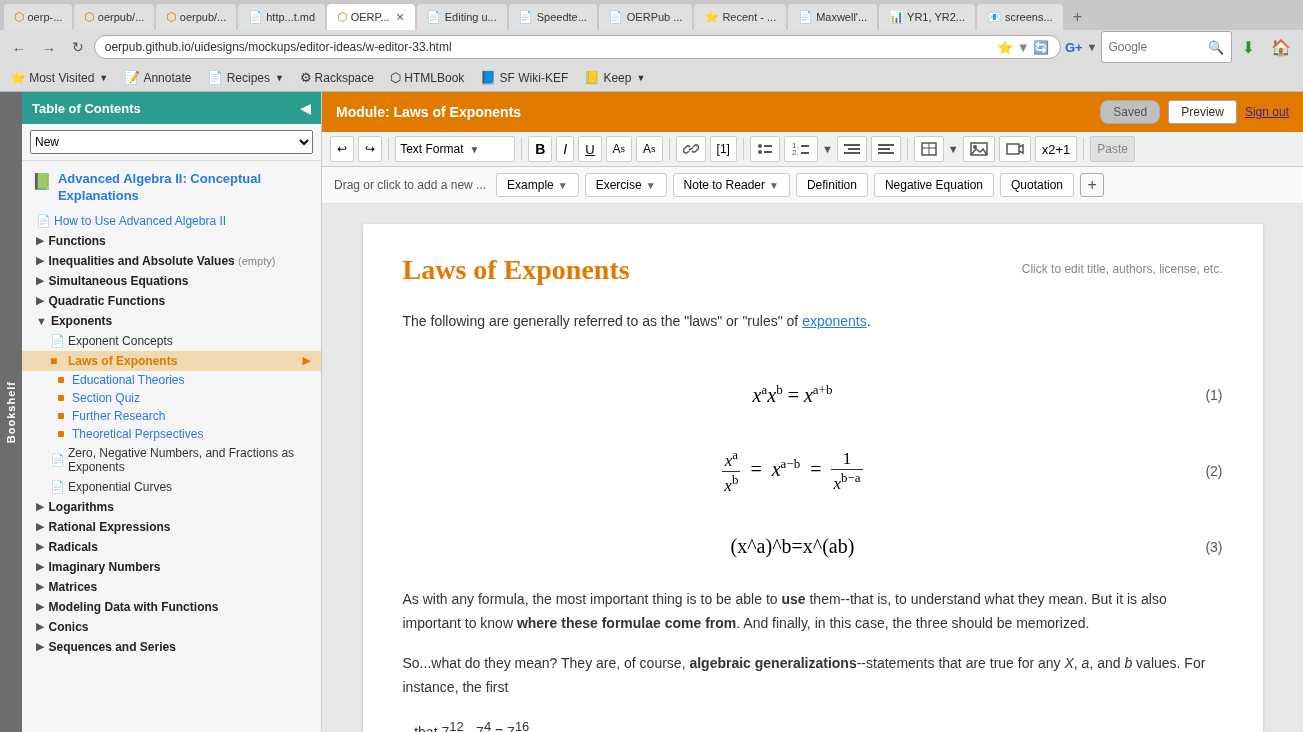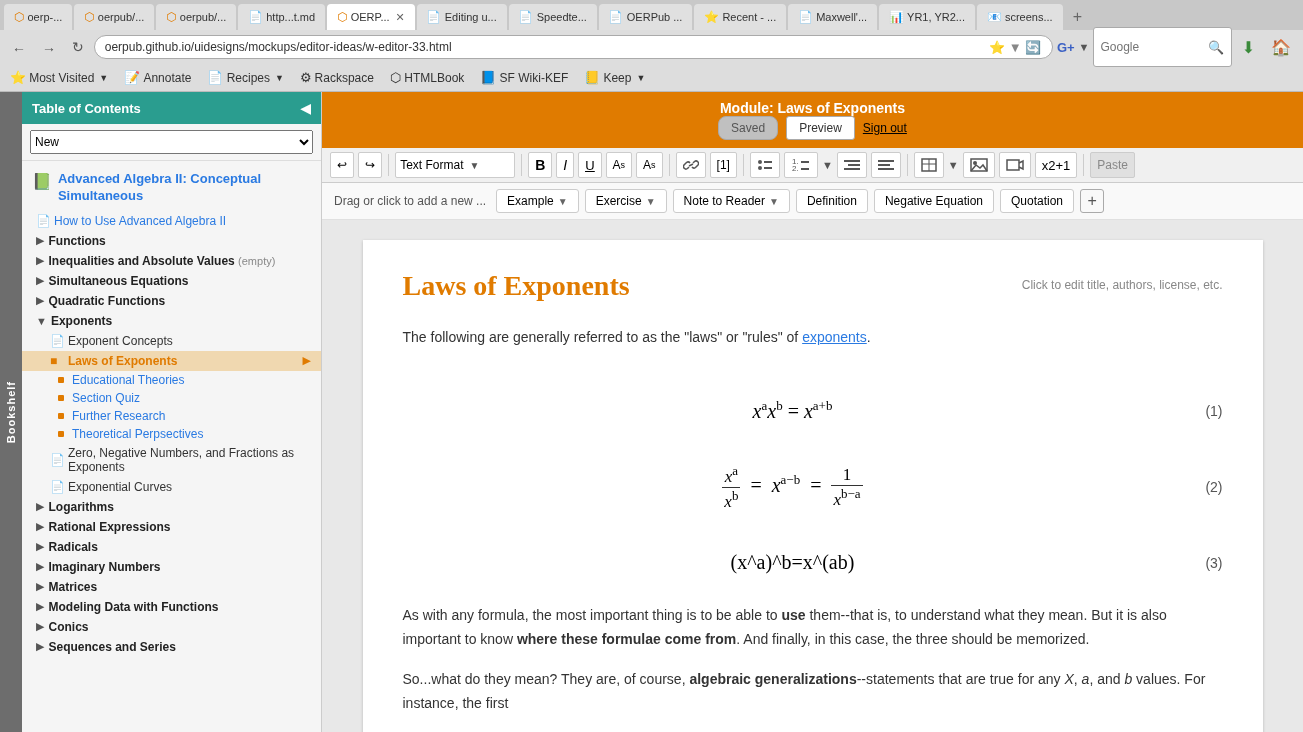--- a/index.html
+++ b/index.html
@@ -10,21 +10,21 @@
     .tab-bar { display: flex; align-items: center; background: #c8c8c8; padding: 4px 4px 0 4px; height: 30px; gap: 2px; }
     .tab { display: flex; align-items: center; padding: 4px 10px; border-radius: 4px 4px 0 0; font-size: 11px; background: #e0e0e0; color: #333; max-width: 120px; overflow: hidden; white-space: nowrap; cursor: pointer; height: 26px; }
     .tab.active { background: white; color: #333; }
     .tab .close-btn { margin-left: 6px; color: #666; font-size: 11px; cursor: pointer; }
     .tab-add { padding: 4px 8px; font-size: 16px; color: #666; cursor: pointer; }
 
     .nav-bar { display: flex; align-items: center; background: #ddd; padding: 4px 6px; height: 34px; gap: 4px; }
     .nav-btn { background: none; border: none; cursor: pointer; color: #555; font-size: 14px; padding: 2px 6px; }
     .address-bar { flex: 1; height: 24px; border: 1px solid #aaa; border-radius: 12px; padding: 0 10px; font-size: 12px; background: white; display: flex; align-items: center; }
     .address-text { flex: 1; font-size: 12px; color: #333; }
-    .search-bar { display: flex; align-items: center; background: white; border: 1px solid #aaa; border-radius: 3px; height: 40px; padding: 0 6px; gap: 8px; }
+    .search-bar { display: flex; align-items: center; background: white; border: 1px solid #aaa; border-radius: 3px; height: 32px; padding: 0 6px; gap: 0; }
     .search-input { border: none; outline: none; font-size: 12px; width: 100px; }
 
     .bookmarks-bar { display: flex; align-items: center; background: #ddd; padding: 2px 6px; height: 28px; gap: 8px; font-size: 12px; border-bottom: 1px solid #bbb; }
     .bookmark-item { display: flex; align-items: center; gap: 3px; cursor: pointer; color: #333; padding: 2px 4px; border-radius: 2px; white-space: nowrap; }
     .bm-icon { font-size: 13px; }
 
     
     .app-container { display: flex; height: calc(732px - 30px - 34px - 28px); }
 
     
@@ -51,27 +51,27 @@
     .toc-item .label.orange { font-weight: bold; color: #e07b00; }
     .toc-item .label.link { color: #2a7ae2; }
     .toc-subitem { display: flex; align-items: center; padding: 2px 10px 2px 36px; cursor: pointer; }
     .toc-subitem .bullet { width: 6px; height: 6px; background: #e07b00; border-radius: 1px; margin-right: 8px; flex-shrink: 0; }
     .toc-subitem .label { font-size: 12px; color: #2a7ae2; }
 
     
     .main-area { flex: 1; display: flex; flex-direction: column; background: white; }
 
     
-    .module-header { background: #e07b00; color: white; padding: 8px 14px; display: flex; align-items: center; justify-content: space-between; flex-direction: column; }
+    .module-header { background: #e07b00; color: white; padding: 8px 14px; display: flex; align-items: center; justify-content: space-between; }
     .module-title { font-size: 14px; }
     .module-title span { font-weight: bold; }
     .module-header-actions { display: flex; align-items: center; gap: 8px; }
     .saved-btn { background: #c0c0c0; border: 1px solid #aaa; padding: 4px 12px; font-size: 12px; cursor: pointer; border-radius: 8px; color: #555; }
     .preview-btn { background: white; border: 1px solid #aaa; padding: 4px 12px; font-size: 12px; cursor: pointer; border-radius: 3px; color: #333; }
-    .signout-link { color: #000000; font-size: 12px; cursor: pointer; text-decoration: underline; }
+    .signout-link { color: #4c1d95; font-size: 12px; cursor: pointer; text-decoration: underline; }
 
     
     .editor-toolbar { background: #f0f0f0; border-bottom: 1px solid #ccc; padding: 4px 8px; display: flex; align-items: center; gap: 4px; flex-wrap: wrap; }
     .toolbar-btn { background: white; border: 1px solid #ccc; padding: 3px 6px; cursor: pointer; font-size: 12px; border-radius: 2px; height: 26px; display: flex; align-items: center; justify-content: center; }
     .toolbar-separator { width: 1px; height: 22px; background: #ccc; margin: 0 2px; }
     .format-select { height: 26px; font-size: 12px; border: 1px solid #ccc; padding: 0 4px; background: white; display: flex; align-items: center; gap: 6px; cursor: pointer; border-radius: 2px; min-width: 120px; }
     .bold-btn { font-weight: bold; font-size: 14px; }
     .italic-btn { font-style: italic; font-size: 14px; }
     .underline-btn { text-decoration: underline; font-size: 13px; }
     .paste-btn { background: #e0e0e0; color: #888; }
@@ -235,21 +235,21 @@
     </div>
     <div class="toc-new-row">
       <select class="toc-new-select">
         <option>New</option>
       </select>
     </div>
     <div class="toc-content">
 
       <div class="toc-book-title">
         <span class="toc-book-icon">📗</span>
-        <span class="toc-book-name">Advanced Algebra II: Conceptual Simultaneous</span>
+        <span class="toc-book-name">Advanced Algebra II: Conceptual Explanations</span>
       </div>
 
       <div class="toc-item">
         <span style="width:14px;margin-right:4px;font-size:12px;color:#888;">📄</span>
         <span class="label link">How to Use Advanced Algebra II</span>
       </div>
       <div class="toc-item">
         <span class="arrow">▶</span>
         <span class="label bold">Functions</span>
       </div>

